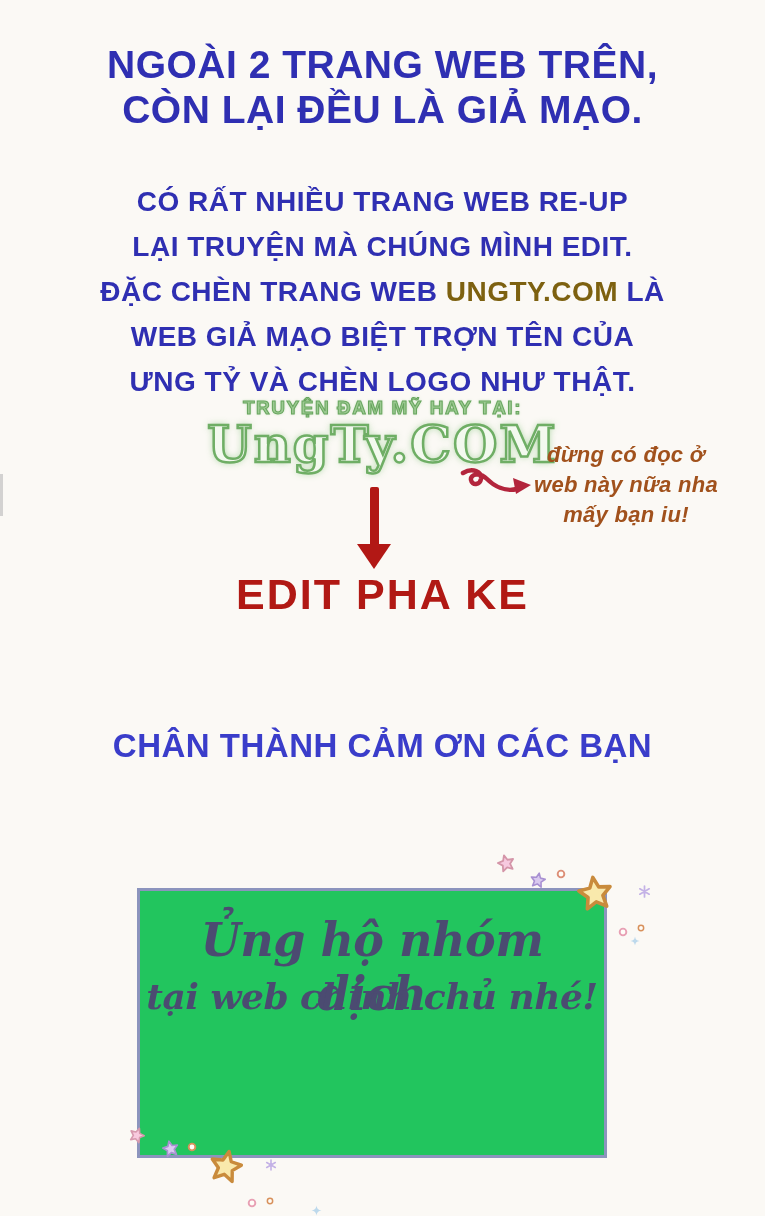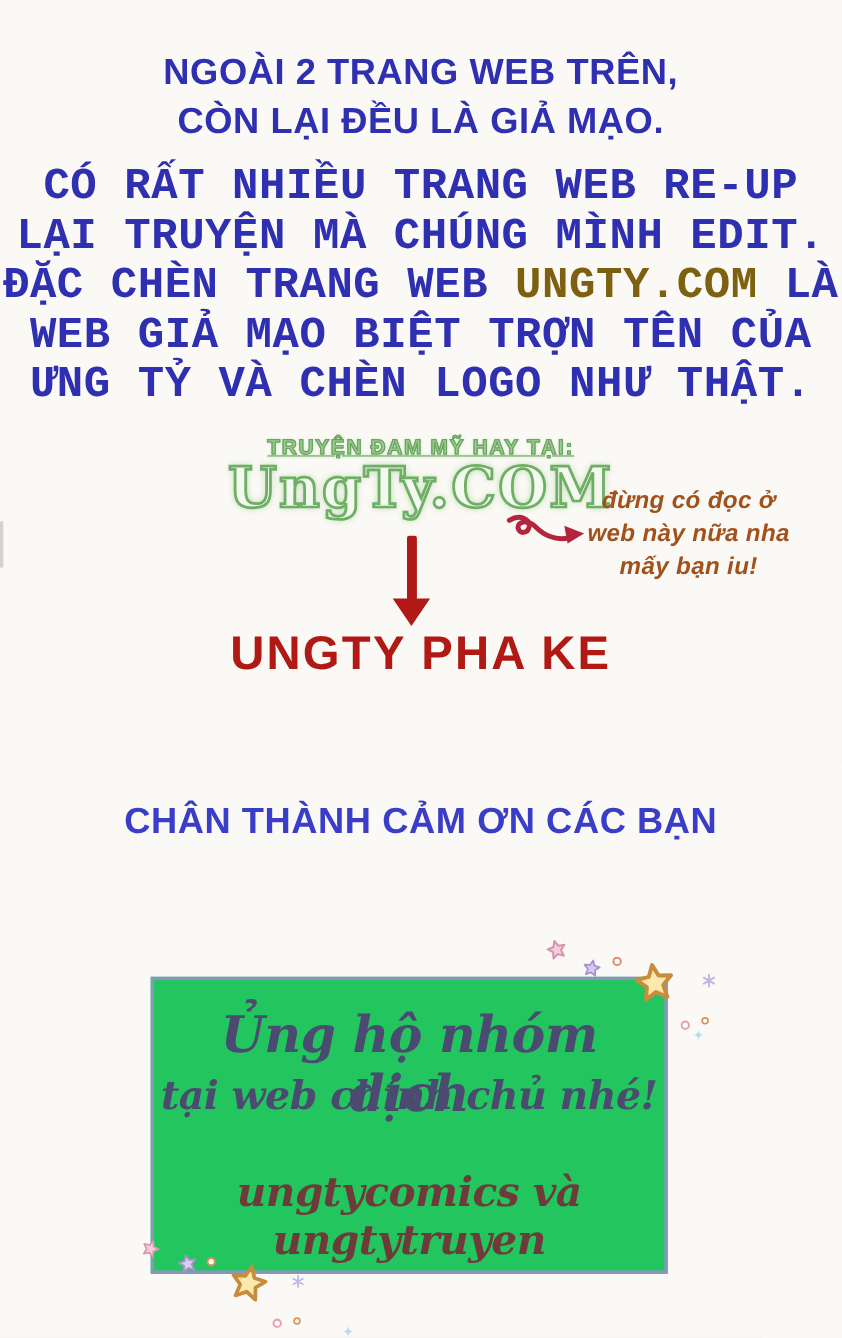--- a/index.html
+++ b/index.html
@@ -13,28 +13,27 @@
   body{background:#e8e8e8;}
   .page{
     position:relative;width:765px;height:1216px;margin:0 auto;
     background:var(--bg);overflow:hidden;
     font-family:"Liberation Sans", sans-serif;
   }
   .comic{
     position:absolute;left:0;right:0;text-align:center;
     font-weight:700;letter-spacing:.5px;
   }
-  .p1{top:42px;font-size:33px;line-height:45px;color:var(--blue);}
-  .p2{top:148px;font-size:40px;line-height:45px;color:var(--blue);font-family:Liberation Mono, monospace;}
+  .p1{top:42px;font-size:39px;line-height:45px;color:var(--blue);}
+  .p2{top:179px;font-size:28px;line-height:45px;color:var(--blue);}
   .domain-gold{color:var(--gold);}
   .logo-tagline{
     top:397px;font-size:19px;letter-spacing:1.5px;
     color:#9cca92;-webkit-text-stroke:1px #68a55e;
     text-shadow:0 0 3px rgba(150,205,140,.7);
-    text-decoration:underline;
   }
   .logo-domain{
     top:414px;font-size:51px;letter-spacing:2px;
     font-family:"DejaVu Serif", serif;
     color:#f3f9ef;-webkit-text-stroke:2.5px var(--green-stroke);
     text-shadow:0 0 7px rgba(140,200,130,.85);
   }
   .note{
     position:absolute;left:520px;top:440px;width:212px;
     text-align:center;font-size:22px;line-height:30px;
@@ -95,30 +94,29 @@
     <div>đừng có đọc ở</div>
     <div>web này nữa nha</div>
     <div>mấy bạn iu!</div>
   </div>
 
   <div class="down-arrow">
     <div class="shaft"></div>
     <div class="head"></div>
   </div>
 
-  <div class="comic fake-label">UNGTY PHA KE</div>
+  <div class="comic fake-label">EDIT PHA KE</div>
 
   <div class="comic thanks">
     <div>CHÂN THÀNH CẢM ƠN CÁC BẠN</div>
   </div>
 
   <div class="support-box">
     <div class="script box-l1">Ủng hộ nhóm dịch</div>
     <div class="script box-l2">tại web chính chủ nhé!</div>
-    <div class="script box-l3">ungtycomics và ungtytruyen</div>
   </div>
 
   <div class="edge-artifact"></div>
 
 <svg viewBox="0 0 24 24" width="18" height="18" style="position: absolute; overflow: visible; left: 497px; top: 854px; transform: rotate(-15deg);">
       <path d="M12 1.5 L15 8.3 L22.5 9.2 L17 14.3 L18.5 21.8 L12 18 L5.5 21.8 L7 14.3 L1.5 9.2 L9 8.3 Z" fill="#f7c9df" stroke="#d495a8" stroke-width="2.4" stroke-linejoin="round"></path>
     </svg>
     <svg viewBox="0 0 24 24" width="16" height="16" style="position: absolute; overflow: visible; left: 530px; top: 872px; transform: rotate(10deg);">
       <path d="M12 1.5 L15 8.3 L22.5 9.2 L17 14.3 L18.5 21.8 L12 18 L5.5 21.8 L7 14.3 L1.5 9.2 L9 8.3 Z" fill="#d9c9ef" stroke="#a890d2" stroke-width="2.4" stroke-linejoin="round"></path>
     </svg>

